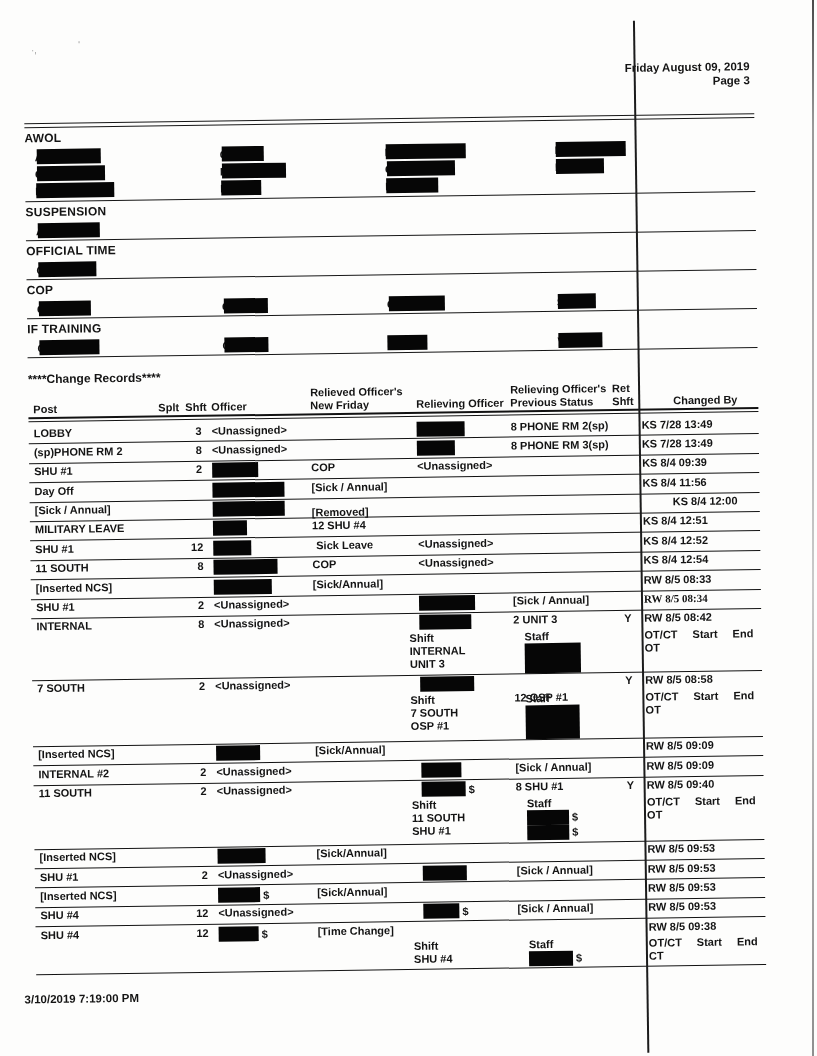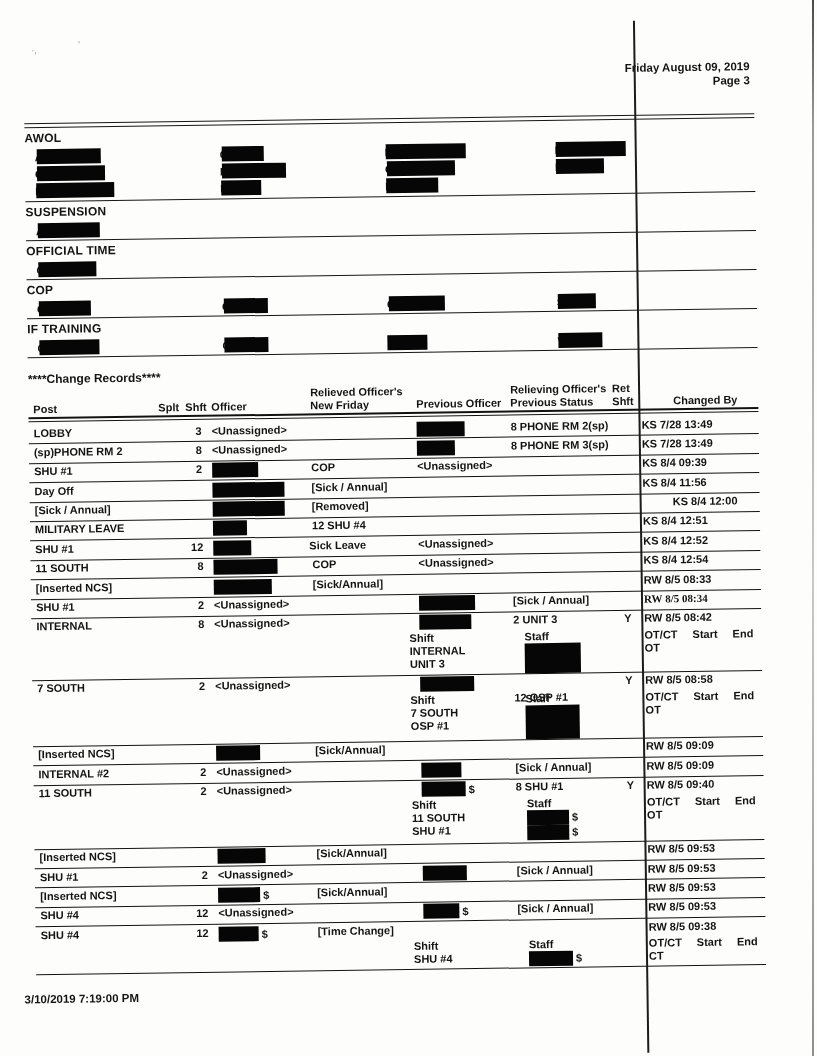--- a/index.html
+++ b/index.html
@@ -117,21 +117,21 @@
         </div>
 
       <div class="cr-title">****Change Records****</div>
 
       <div class="cr-header">
         <span class="hl" style="left:5px">Post</span>
         <span class="hl" style="left:130px">Splt</span>
         <span class="hl" style="left:157px">Shft</span>
         <span class="hl" style="left:183px">Officer</span>
         <span class="hl2" style="left:282px"><span>Relieved Officer's</span><br><span>New Friday</span></span>
-        <span class="hl" style="left:388px">Previous Officer</span>
+        <span class="hl" style="left:388px">Relieving Officer</span>
         <span class="hl2" style="left:482px"><span>Relieving Officer's</span><br><span>Previous  Status</span></span>
         <span class="hl2" style="left:584px"><span>Ret</span><br><span>Shft</span></span>
         <span class="hl" style="left:645px">Changed By</span>
       </div>
 
       <div id="cr-rows">
           <div class="row" style="height: 19.4px;">
             <div class="cell" style="left: 5px;">LOBBY</div>
             <div class="cell shft">3</div>
             <div class="cell" style="left: 183px;"><span>&lt;Unassigned&gt;</span></div>
@@ -157,34 +157,34 @@
           </div>
           <div class="row" style="height: 19.4px;">
             <div class="cell" style="left: 5px;">Day Off</div>
             <div class="cell" style="left: 183px;"><span class="redwrap"><span class="redblk" style="width: 72px;"></span></span></div>
             <div class="cell" style="left: 282px;">[Sick / Annual]</div>
             <div class="cell" style="left: 613px;">KS 8/4 11:56</div>
           </div>
           <div class="row" style="height: 19.4px;">
             <div class="cell" style="left: 5px;">[Sick / Annual]</div>
             <div class="cell" style="left: 183px;"><span class="redwrap"><span class="redblk" style="width: 72px;"></span></span></div>
-            <div class="cell" style="left: 282px;">[Removed]</div>
+            <div class="cell" style="left: 282px; margin-top: 6px;">[Removed]</div>
             <div class="cell" style="left: 643px;">KS 8/4 12:00</div>
           </div>
           <div class="row" style="height: 19.4px;">
             <div class="cell" style="left: 5px;">MILITARY LEAVE</div>
             <div class="cell" style="left: 183px;"><span class="redwrap"><span class="redblk" style="width: 34px;"></span></span></div>
             <div class="cell" style="left: 282px;">12 SHU #4</div>
             <div class="cell" style="left: 613px;">KS 8/4 12:51</div>
           </div>
           <div class="row" style="height: 19.4px;">
             <div class="cell" style="left: 5px;">SHU #1</div>
             <div class="cell shft">12</div>
             <div class="cell" style="left: 183px;"><span class="redwrap"><span class="redblk" style="width: 38px;"></span></span></div>
-            <div class="cell" style="left: 279px;">Sick Leave</div>
+            <div class="cell" style="left: 286px;">Sick Leave</div>
             <div class="cell" style="left: 388px;"><span>&lt;Unassigned&gt;</span></div>
             <div class="cell" style="left: 613px;">KS 8/4 12:52</div>
           </div>
           <div class="row" style="height: 19.4px;">
             <div class="cell" style="left: 5px;">11 SOUTH</div>
             <div class="cell shft">8</div>
             <div class="cell" style="left: 183px;"><span class="redwrap"><span class="redblk" style="width: 64px;"></span></span></div>
             <div class="cell" style="left: 282px;">COP</div>
             <div class="cell" style="left: 388px;"><span>&lt;Unassigned&gt;</span></div>
             <div class="cell" style="left: 613px;">KS 8/4 12:54</div>

